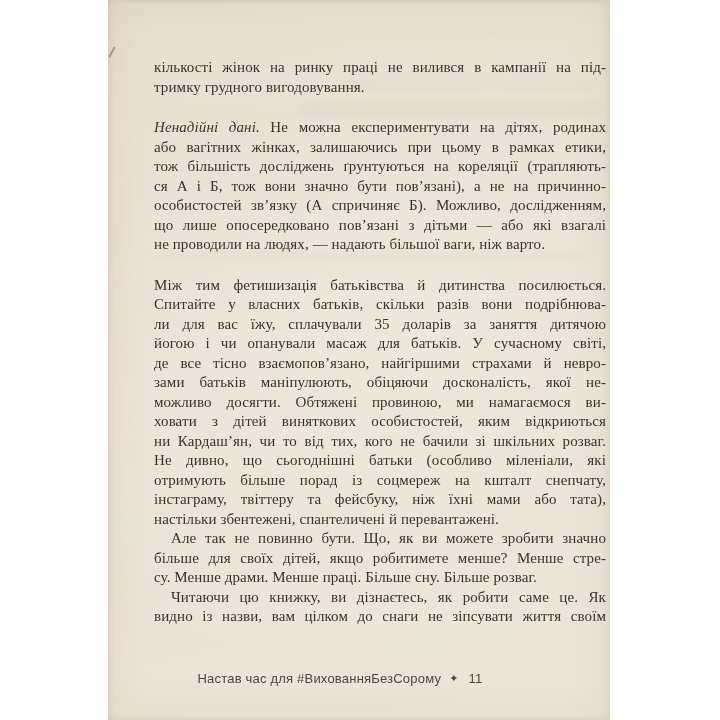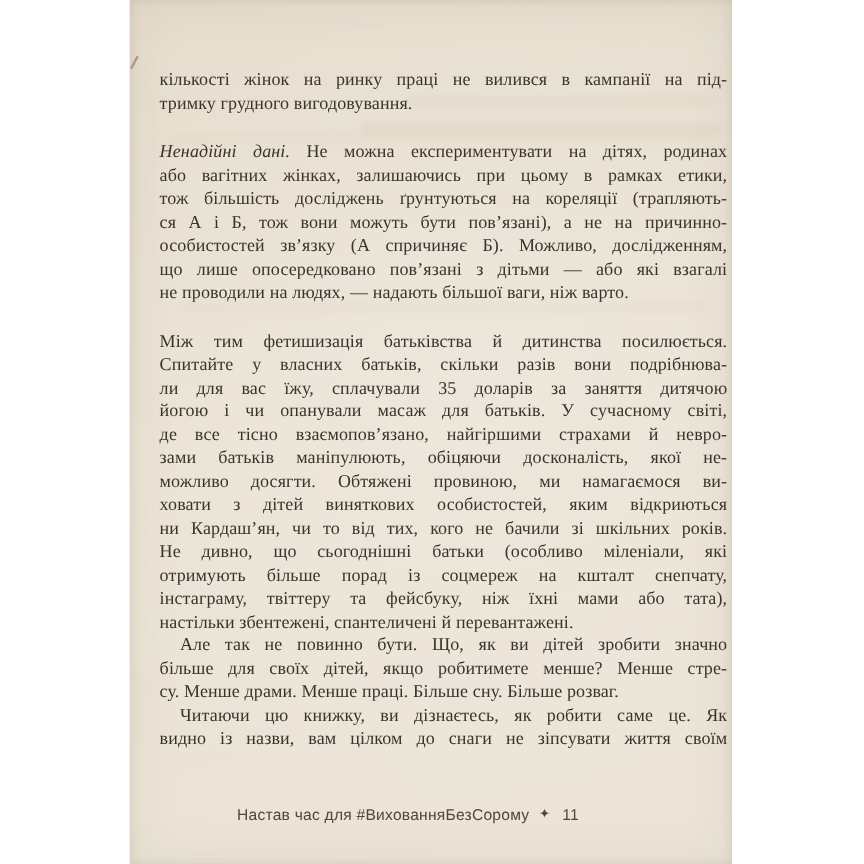--- a/index.html
+++ b/index.html
@@ -34,21 +34,21 @@
     background: #8a7c66; opacity: .65; border-radius: 1px; transform: rotate(28deg);
   }
 
   .text-block {
     position: absolute; left: 133px; top: 58px; width: 473px;
     color: var(--body_text, #3a332c);
     font-size: 15px; line-height: 19.5px; letter-spacing: 0.1px;
   }
   .para.gap { margin-top: 21px; }
   .para.indent .line:first-child { text-indent: 17px; }
-  .line { text-align: justify; text-align-last: justify; }
+  .line { text-align: justify; text-align-last: justify; margin-left: 21px; }
   .line.last { text-align-last: left; }
   .line i { font-style: italic; }
 
   .footer {
     position: absolute; left: 108px; top: 671px; width: 464px;
     text-align: center; white-space: nowrap;
     font-family: "Liberation Sans", "DejaVu Sans", sans-serif;
     font-size: 13px; letter-spacing: 0.2px;
     color: var(--footer_text, #51463a);
   }
@@ -70,42 +70,42 @@
 
   <div class="text-block">
       <div class="para">
         <div class="line">кількості жінок на ринку праці не вилився в кампанії на під-</div>
         <div class="line last">тримку грудного вигодовування.</div>
       </div>
       <div class="para gap">
         <div class="line"><i>Ненадійні дані.</i> Не можна експериментувати на дітях, родинах</div>
         <div class="line">або вагітних жінках, залишаючись при цьому в рамках етики,</div>
         <div class="line">тож більшість досліджень ґрунтуються на кореляції (трапляють-</div>
-        <div class="line">ся А і Б, тож вони можуть бути пов’язані), а не на причинно-</div>
+        <div class="line">ся А і Б, тож вони значно бути пов’язані), а не на причинно-</div>
         <div class="line">особистостей зв’язку (А спричиняє Б). Можливо, дослідженням,</div>
         <div class="line">що лише опосередковано пов’язані з дітьми — або які взагалі</div>
         <div class="line last">не проводили на людях, — надають більшої ваги, ніж варто.</div>
       </div>
       <div class="para gap">
         <div class="line">Між тим фетишизація батьківства й дитинства посилюється.</div>
         <div class="line">Спитайте у власних батьків, скільки разів вони подрібнюва-</div>
         <div class="line">ли для вас їжу, сплачували 35 доларів за заняття дитячою</div>
         <div class="line">йогою і чи опанували масаж для батьків. У сучасному світі,</div>
         <div class="line">де все тісно взаємопов’язано, найгіршими страхами й невро-</div>
         <div class="line">зами батьків маніпулюють, обіцяючи досконалість, якої не-</div>
         <div class="line">можливо досягти. Обтяжені провиною, ми намагаємося ви-</div>
         <div class="line">ховати з дітей виняткових особистостей, яким відкриються</div>
-        <div class="line">ни Кардаш’ян, чи то від тих, кого не бачили зі шкільних років.</div>
+        <div class="line">ни Кардаш’ян, чи то від тих, кого не бачили зі шкільних розваг.</div>
         <div class="line">Не дивно, що сьогоднішні батьки (особливо міленіали, які</div>
         <div class="line">отримують більше порад із соцмереж на кшталт снепчату,</div>
         <div class="line">інстаграму, твіттеру та фейсбуку, ніж їхні мами або тата),</div>
         <div class="line last">настільки збентежені, спантеличені й перевантажені.</div>
       </div>
       <div class="para indent">
-        <div class="line">Але так не повинно бути. Що, як ви дітей зробити значно</div>
+        <div class="line">Але так не повинно бути. Що, як ви можете зробити значно</div>
         <div class="line">більше для своїх дітей, якщо робитимете менше? Менше стре-</div>
         <div class="line last">су. Менше драми. Менше праці. Більше сну. Більше розваг.</div>
       </div>
       <div class="para indent">
         <div class="line">Читаючи цю книжку, ви дізнаєтесь, як робити саме це. Як</div>
         <div class="line">видно із назви, вам цілком до снаги не зіпсувати життя своїм</div>
       </div>
     </div>
 
   <div class="footer">

